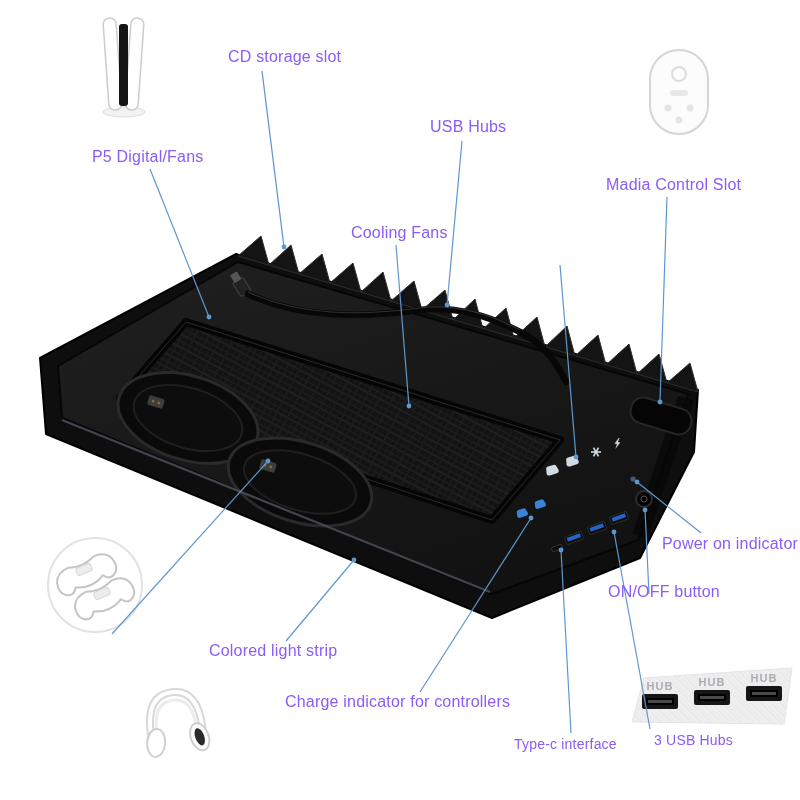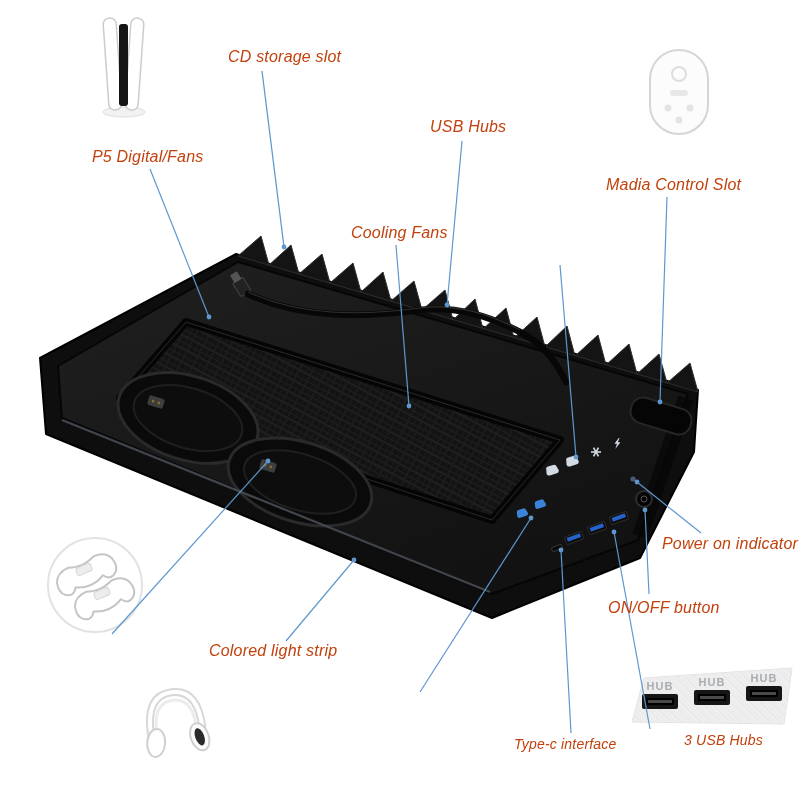--- a/index.html
+++ b/index.html
@@ -1,20 +1,20 @@
 <!DOCTYPE html>
 <html><head>
 <meta charset="utf-8">
 <style>
   html,body{margin:0;padding:0;background:#ffffff;}
   body{width:800px;height:800px;position:relative;overflow:hidden;
        font-family:"Liberation Sans",sans-serif;}
   .stage{position:absolute;left:0;top:0;width:800px;height:800px;}
-  .callout{position:absolute;font-size:16px;color:#c2410c;white-space:nowrap;
-           letter-spacing:.2px;font-style:italic;}
+  .callout{position:absolute;font-size:16px;color:#8b5cf6;white-space:nowrap;
+           letter-spacing:.2px;}
   .callout.small{font-size:14px;text-align:right;}
   svg text{font-family:"Liberation Sans",sans-serif;}
   .leader{stroke:#5e97d0;stroke-width:1.2;fill:none;}
   .dot{fill:#5e97d0;}
 </style>
 </head>
 <body>
 
 <div class="stage">
 
@@ -228,18 +228,19 @@
   </g>
 </svg>
 
   
   <div class="callout" style="left:228px;top:48px">CD storage slot</div>
   <div class="callout" style="left:430px;top:118px">USB Hubs</div>
   <div class="callout" style="left:92px;top:148px">P5 Digital/Fans</div>
   <div class="callout" style="left:606px;top:176px">Madia Control Slot</div>
   <div class="callout" style="left:351px;top:224px">Cooling Fans</div>
   <div class="callout" style="left:662px;top:535px">Power on indicator</div>
-  <div class="callout" style="left:608px;top:599px">ON/OFF button</div>
+  <div class="callout" style="left:608px;top:583px">ON/OFF button</div>
   <div class="callout" style="left:209px;top:642px">Colored light strip</div>
+  <div class="callout" style="left:285px;top:693px">Charge indicator for controllers</div>
   <div class="callout small" style="left:514px;top:736px">Type-c interface</div>
-  <div class="callout small" style="left:684px;top:732px">3 USB Hubs</div>
+  <div class="callout small" style="left:654px;top:732px">3 USB Hubs</div>
 
 </div>
 
 </body></html>

